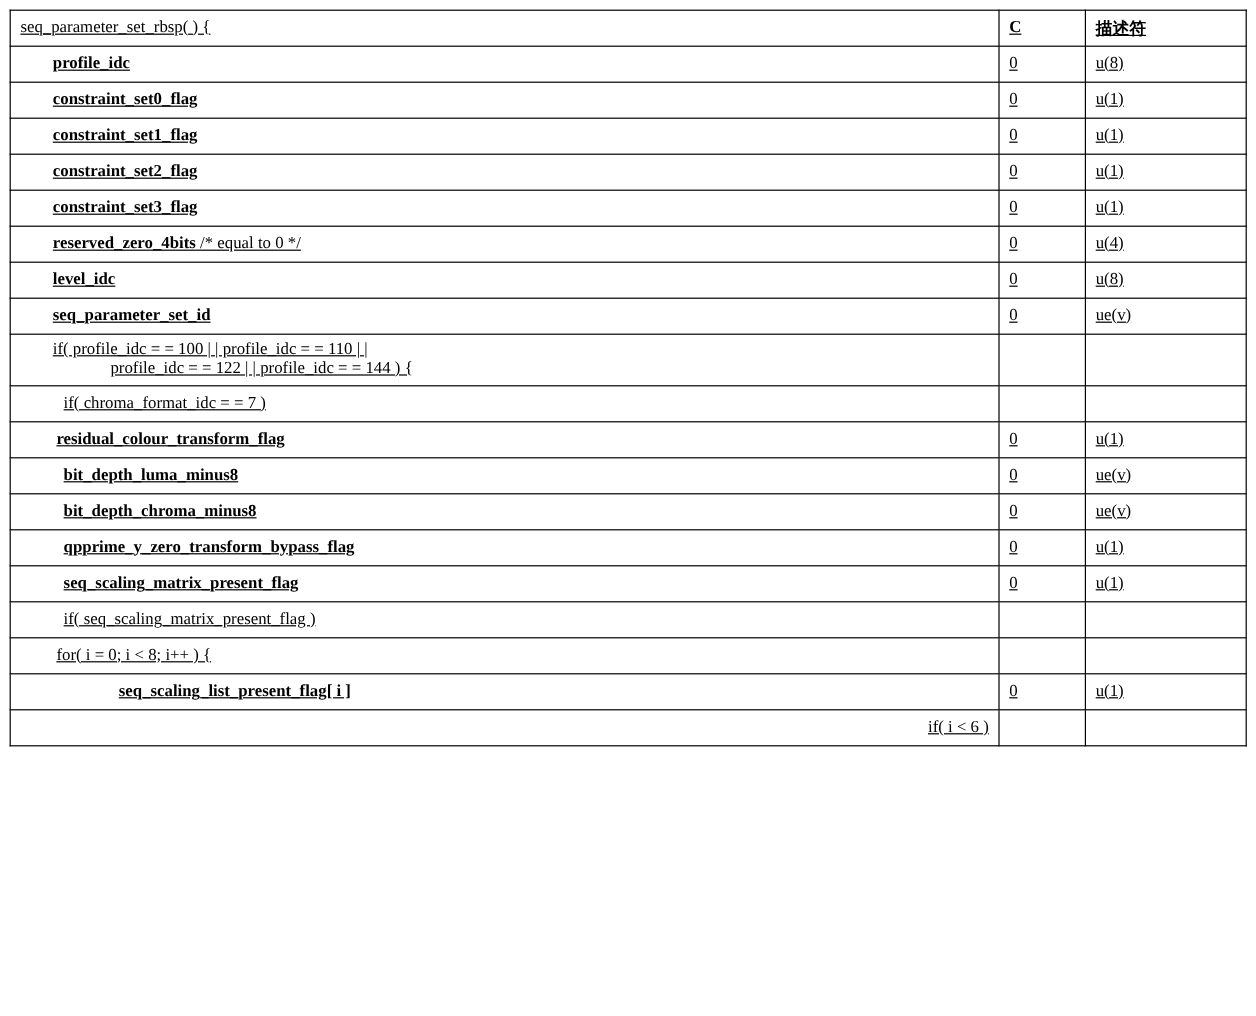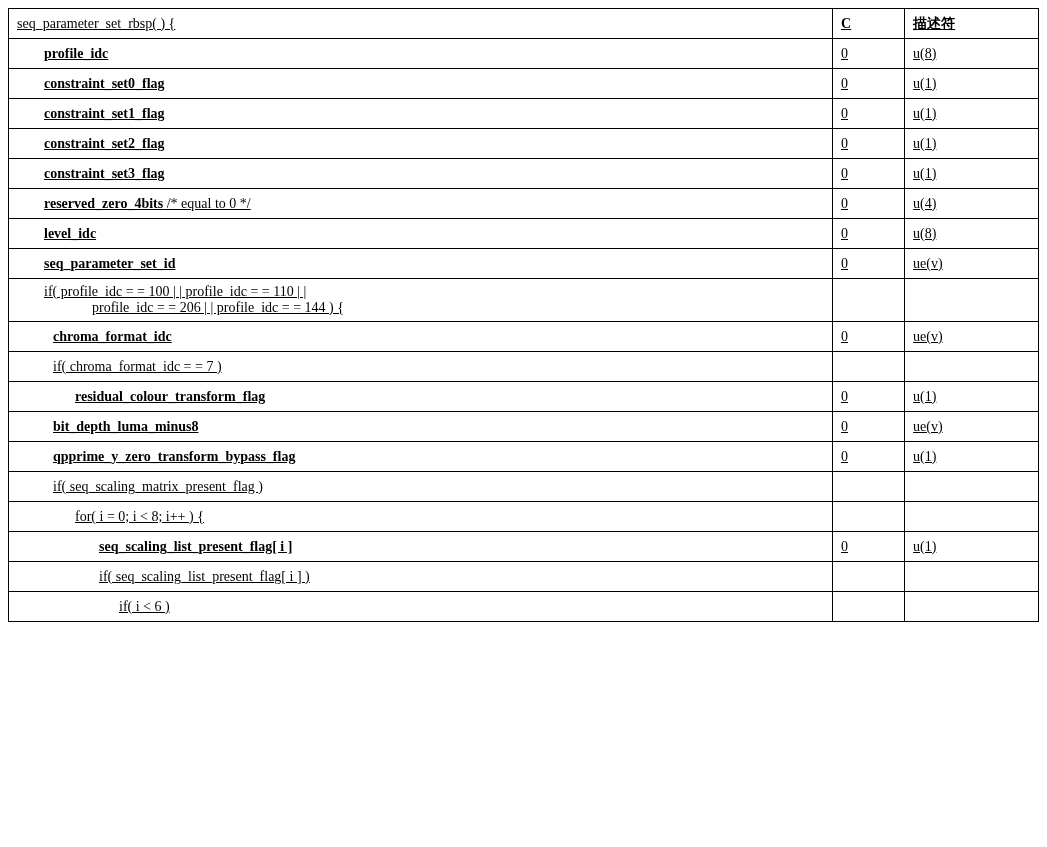--- a/index.html
+++ b/index.html
@@ -41,27 +41,28 @@
     .bold {
       font-weight: bold;
     }
     .indent-1 {
       padding-left: 35px;
     }
     .indent-2 {
       padding-left: 44px;
     }
     .indent-3 {
-      padding-left: 66px;
+      padding-left: 38px;
     }
     .indent-4 {
       padding-left: 90px;
     }
     .indent-5 {
       padding-left: 110px;
+      text-align: right;
     }
     .line2 {
       padding-left: 48px;
       display: block;
     }
     .comment {
       font-weight: normal;
       margin-top: 48px;
     }
   </style>
@@ -116,68 +117,68 @@
         <td class="indent-1"><span class="bold">level_idc</span></td>
         <td>0</td>
         <td>u(8)</td>
       </tr>
       <tr>
         <td class="indent-1"><span class="bold">seq_parameter_set_id</span></td>
         <td>0</td>
         <td>ue(v)</td>
       </tr>
       <tr>
-        <td class="indent-1"><span>if(    profile_idc     =  =     100     |  |     profile_idc     =  =     110     |  |</span><span class="line2">profile_idc  = =  206  | |  profile_idc  = =  144 ) {</span></td>
+        <td class="indent-1"><span>if(    profile_idc     =  =     100     |  |     profile_idc     =  =     110     |  |</span><span class="line2">profile_idc  = =  122  | |  profile_idc  = =  144 ) {</span></td>
         <td></td>
         <td></td>
-      </tr>
-      <tr>
-        <td class="indent-2"><span class="bold">chroma_format_idc</span></td>
-        <td>0</td>
-        <td>ue(v)</td>
       </tr>
       <tr>
         <td class="indent-2"><span>if( chroma_format_idc  = =  7 )</span></td>
         <td></td>
         <td></td>
       </tr>
       <tr>
         <td class="indent-3"><span class="bold">residual_colour_transform_flag</span></td>
         <td>0</td>
         <td>u(1)</td>
       </tr>
       <tr>
         <td class="indent-2"><span class="bold">bit_depth_luma_minus8</span></td>
         <td>0</td>
         <td>ue(v)</td>
       </tr>
       <tr>
+        <td class="indent-2"><span class="bold">bit_depth_chroma_minus8</span></td>
+        <td>0</td>
+        <td>ue(v)</td>
+      </tr>
+      <tr>
         <td class="indent-2"><span class="bold">qpprime_y_zero_transform_bypass_flag</span></td>
+        <td>0</td>
+        <td>u(1)</td>
+      </tr>
+      <tr>
+        <td class="indent-2"><span class="bold">seq_scaling_matrix_present_flag</span></td>
         <td>0</td>
         <td>u(1)</td>
       </tr>
       <tr>
         <td class="indent-2"><span>if( seq_scaling_matrix_present_flag )</span></td>
         <td></td>
         <td></td>
       </tr>
       <tr>
         <td class="indent-3"><span>for( i = 0; i &lt; 8; i++ ) {</span></td>
         <td></td>
         <td></td>
       </tr>
       <tr>
         <td class="indent-4"><span class="bold">seq_scaling_list_present_flag[ i ]</span></td>
         <td>0</td>
         <td>u(1)</td>
       </tr>
       <tr>
-        <td class="indent-4"><span>if( seq_scaling_list_present_flag[ i ] )</span></td>
-        <td></td>
-        <td></td>
-      </tr>
-      <tr>
         <td class="indent-5"><span>if( i &lt; 6 )</span></td>
         <td></td>
         <td></td>
       </tr>
     </tbody>
 </table>
 
 </body></html>

